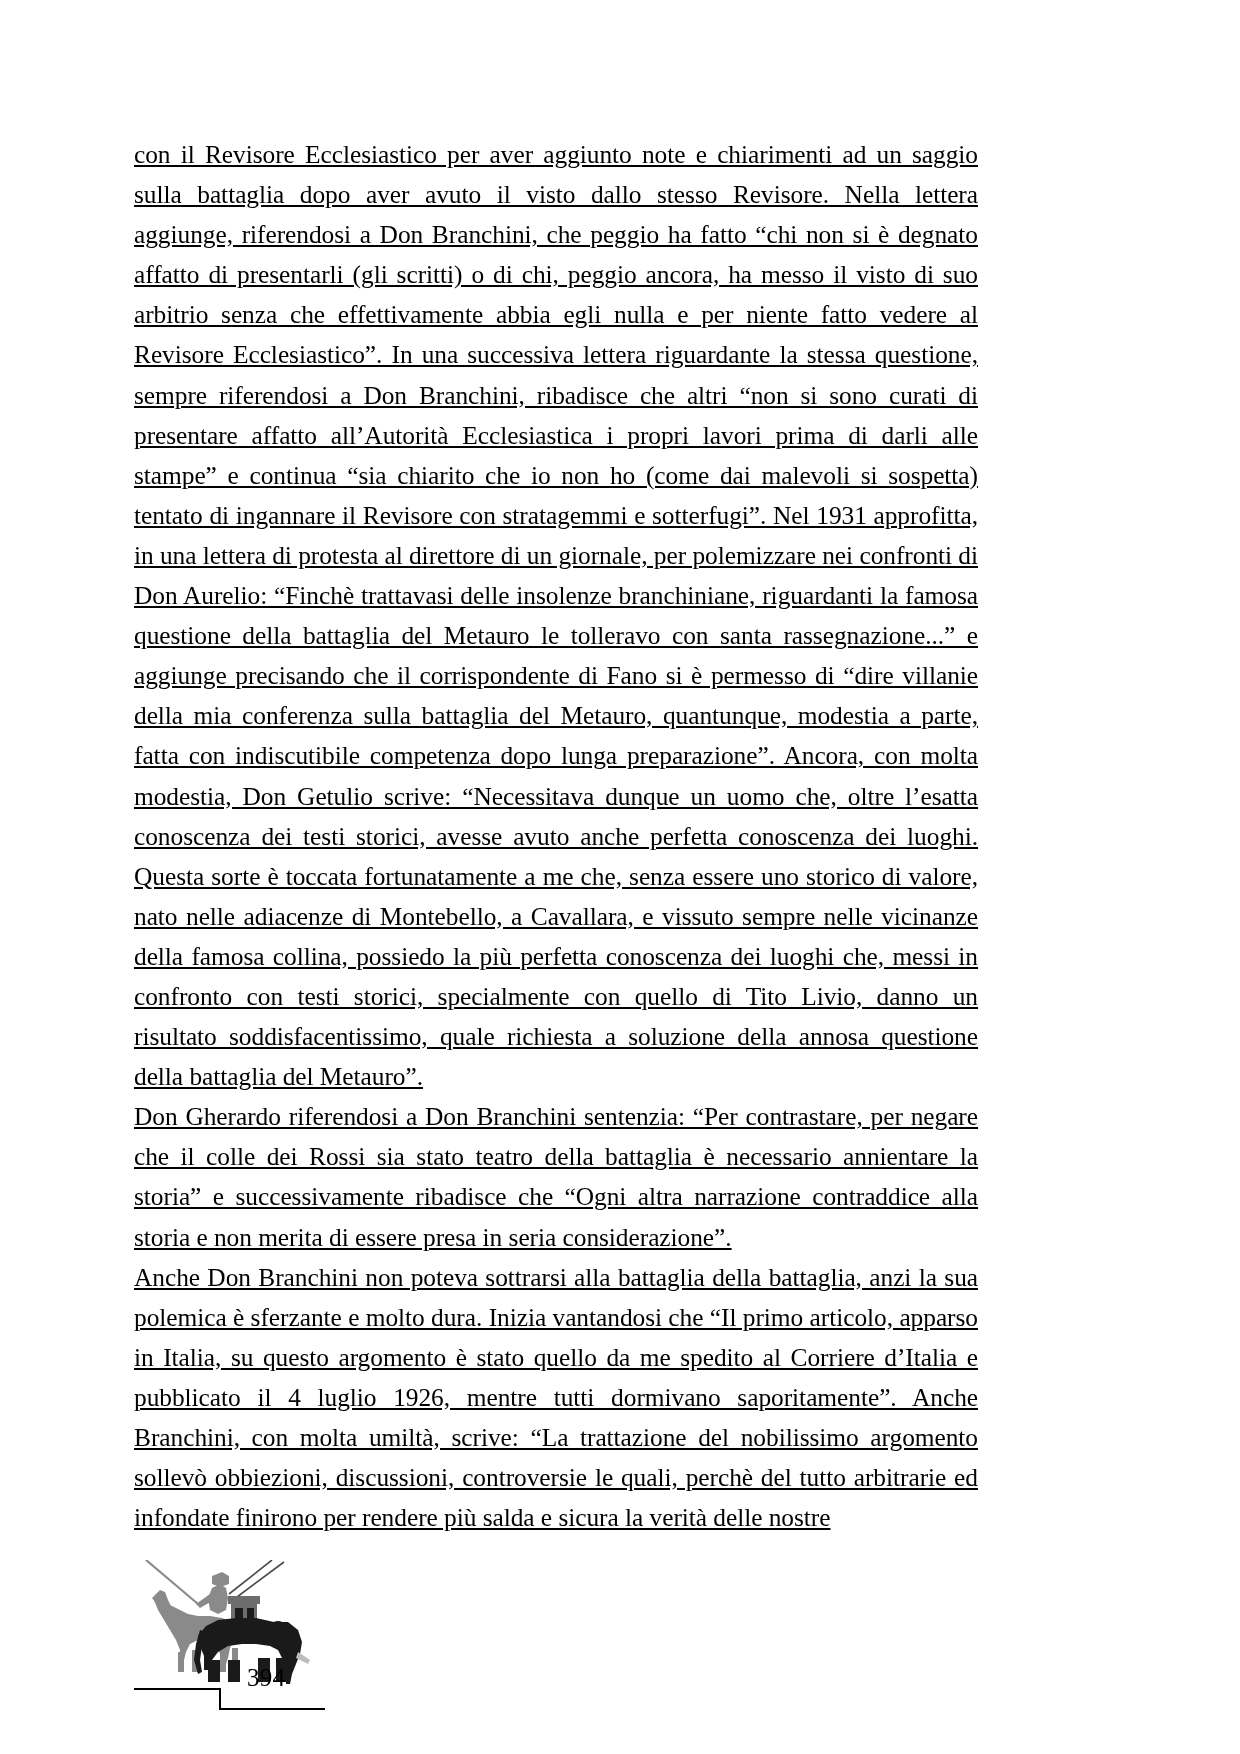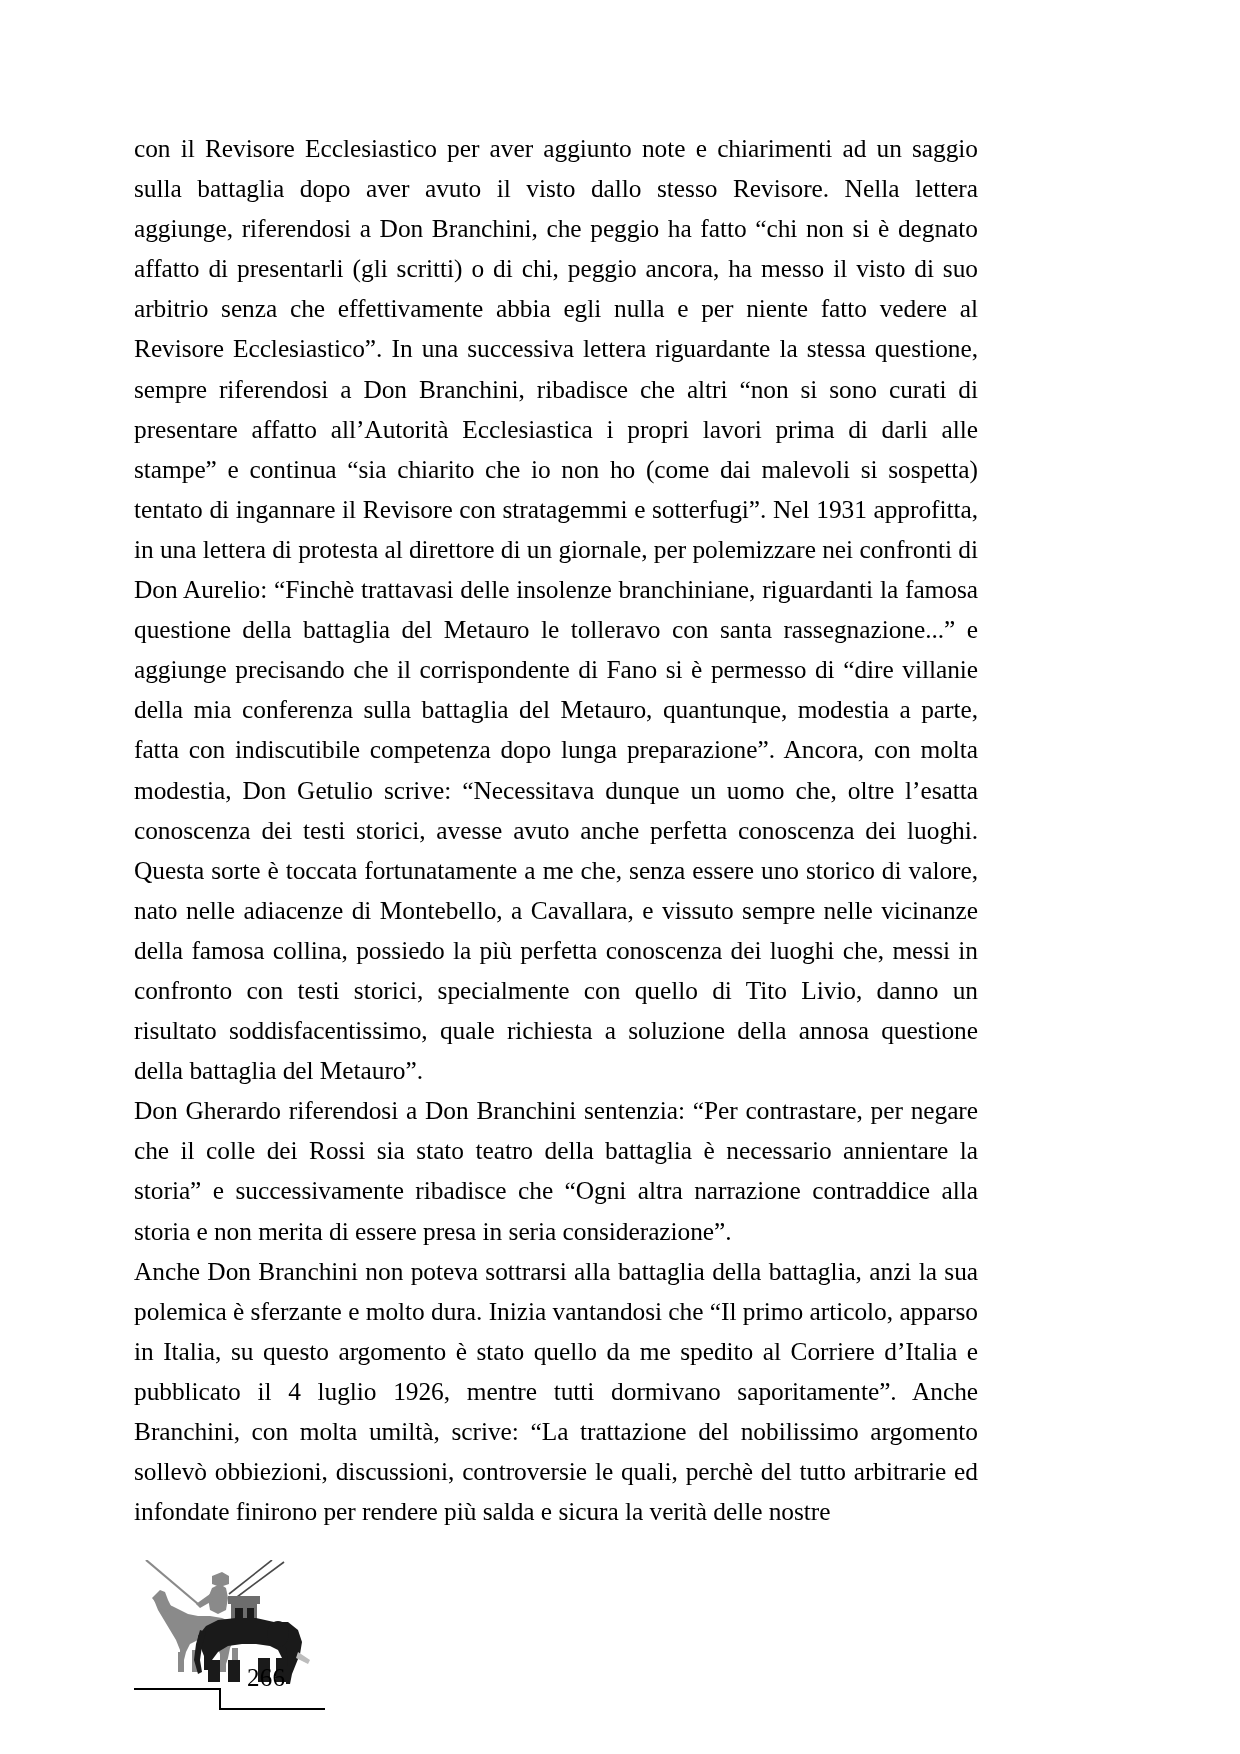--- a/index.html
+++ b/index.html
@@ -15,22 +15,23 @@
     position: relative;
     width: 1240px;
     height: 1754px;
     background: #ffffff;
     overflow: hidden;
     box-sizing: border-box;
   }
   .text-block {
     position: absolute;
     left: 134px;
-    top: 128px;
+    top: 134px;
     width: 844px;
+    text-decoration: underline;
   }
   .para {
     margin: 0;
     font-size: 25.4px;
     line-height: 40.1px;
     text-align: justify;
     text-justify: inter-word;
     letter-spacing: -0.05px;
     word-spacing: 0px;
     -webkit-font-smoothing: antialiased;
@@ -156,15 +157,15 @@
 
           <path d="M74,72 L70,86 L68,100 L70,112 L66,114 L62,100 L64,84 L68,70 Z"></path>
         </g>
       </svg>
     </div>
   </div>
 
   <div class="rule-left"></div>
   <div class="rule-step"></div>
   <div class="rule-right"></div>
-  <div class="folio">266</div>
+  <div class="folio">394</div>
 
 </div>
 
 </body></html>

